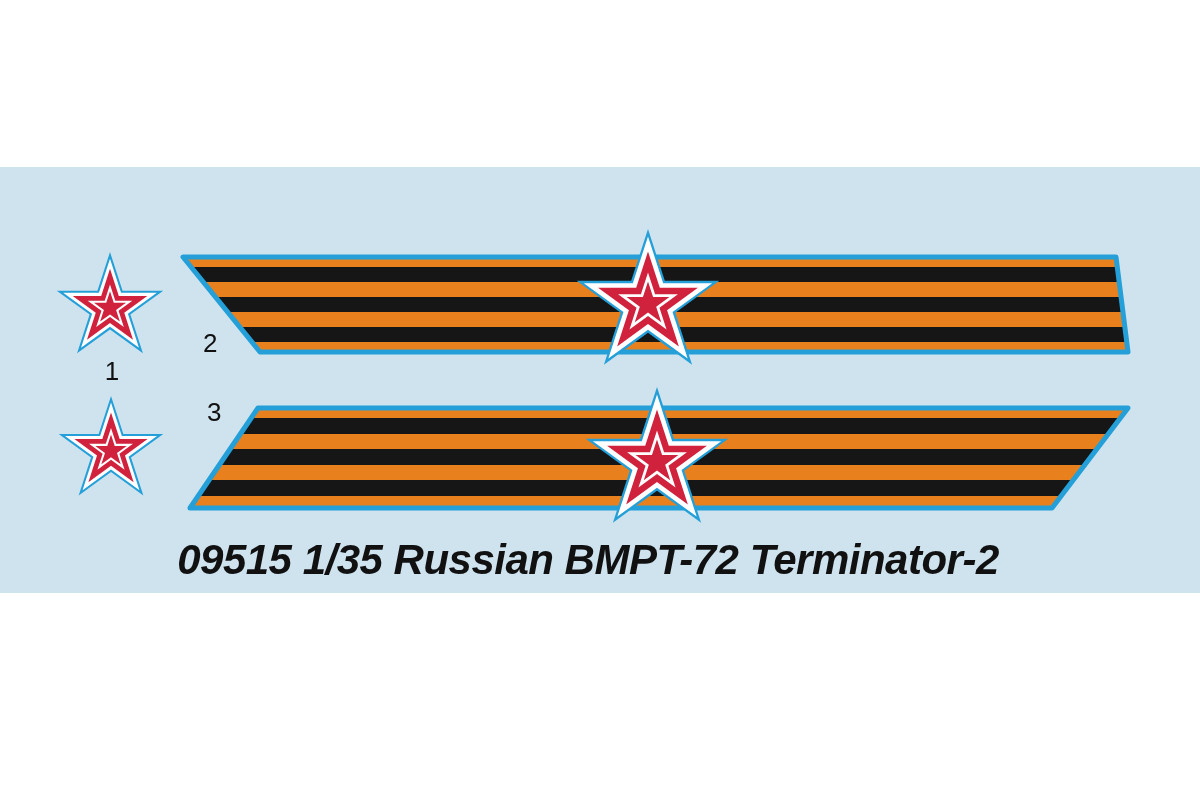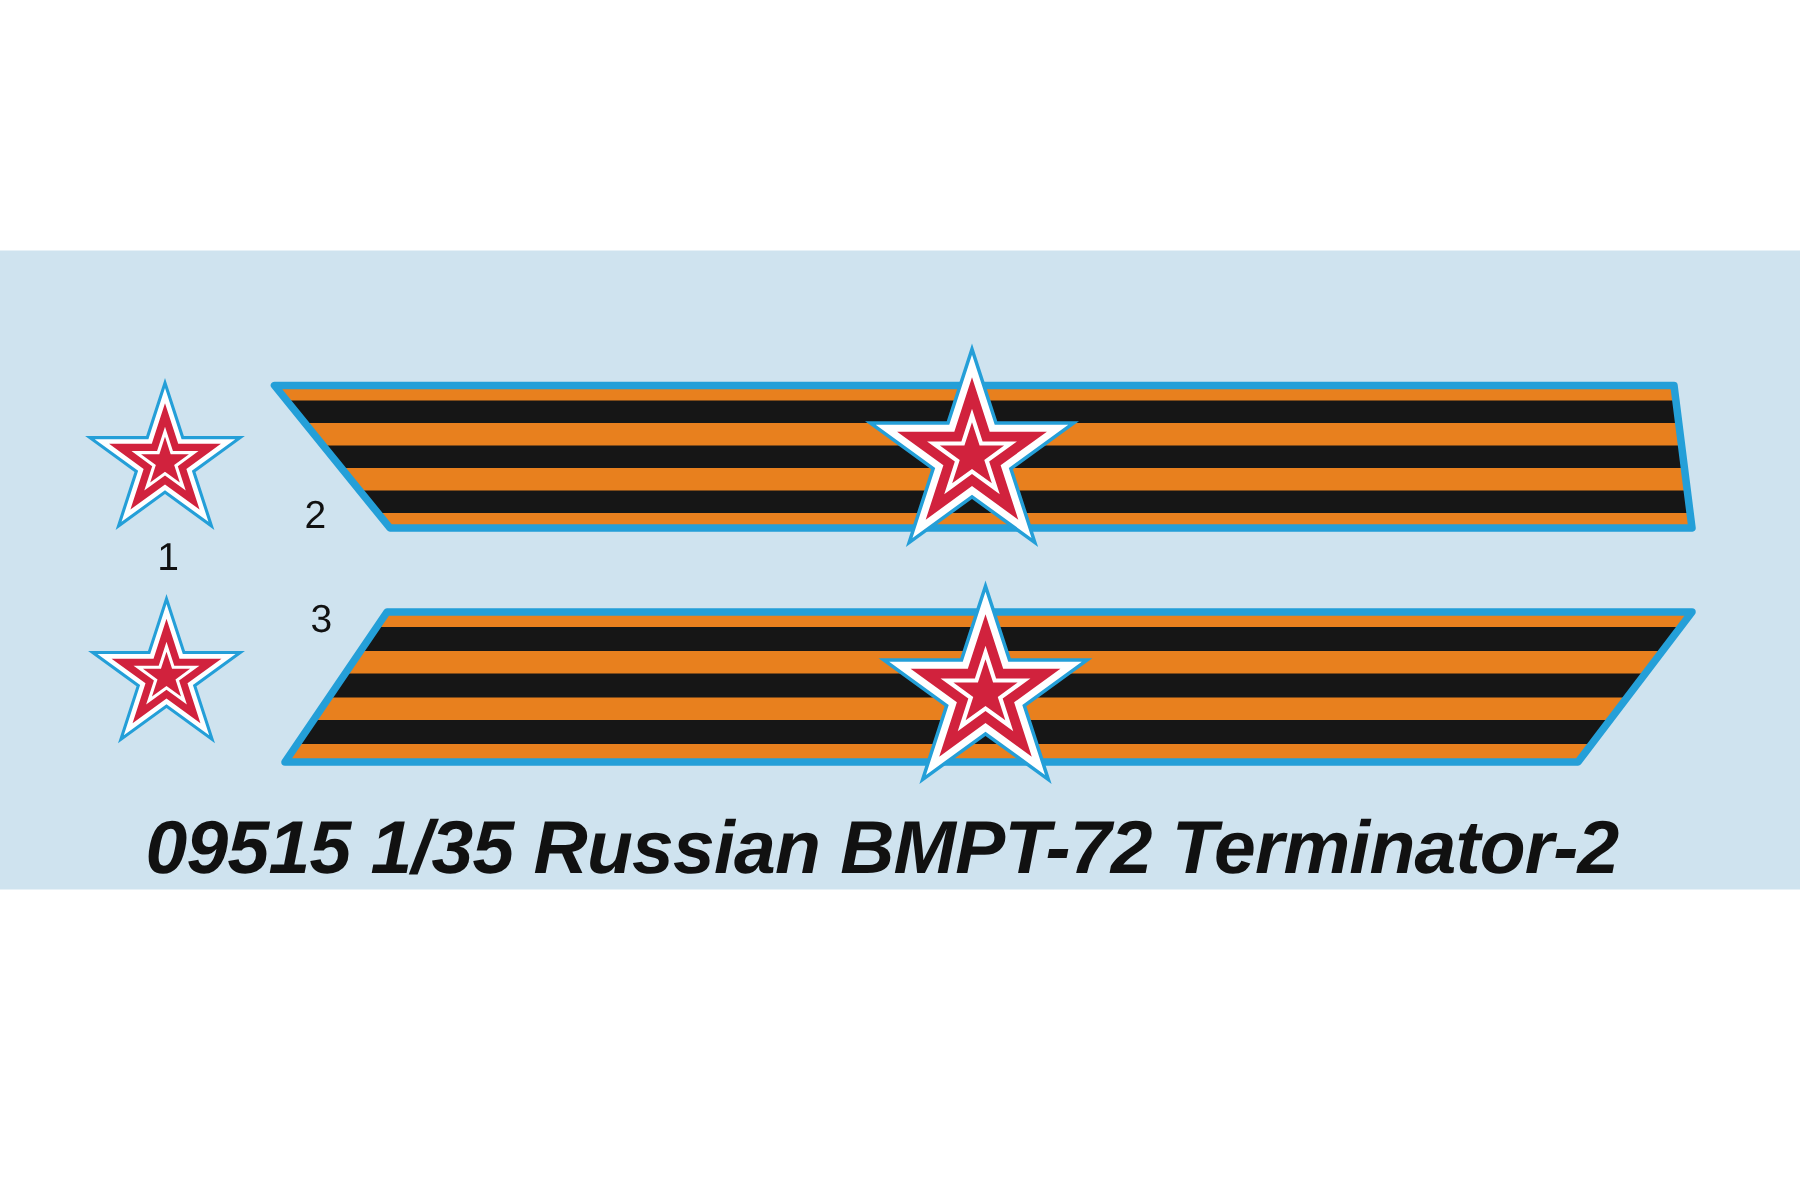--- a/index.html
+++ b/index.html
@@ -28,21 +28,21 @@
   .num{
     position:absolute;z-index:5;color:var(--text-black,#111);
     font-size:26px;line-height:1;font-weight:400;
   }
   #label-1{left:95px;top:358px;width:34px;text-align:center;}
   #label-2{left:203px;top:330px;}
   #label-3{left:207px;top:399px;}
   .title{
     position:absolute;left:0;top:536px;width:1176px;z-index:5;
     text-align:center;color:var(--text-black,#111);
-    font-size:50px;font-weight:bold;font-style:italic;letter-spacing:-0.5px;
+    font-size:42px;font-weight:bold;font-style:italic;letter-spacing:-0.5px;
   }
 </style>
 </head>
 <body>
 
 <svg width="0" height="0" style="position:absolute" aria-hidden="true">
   <defs>
     <path id="star5" d="M50,0 L61.23,34.55 L97.55,34.55 L68.17,55.9 L79.39,90.45 L50,69.1 L20.61,90.45 L31.83,55.9 L2.45,34.55 L38.77,34.55 Z"></path>
   </defs>
 </svg>

